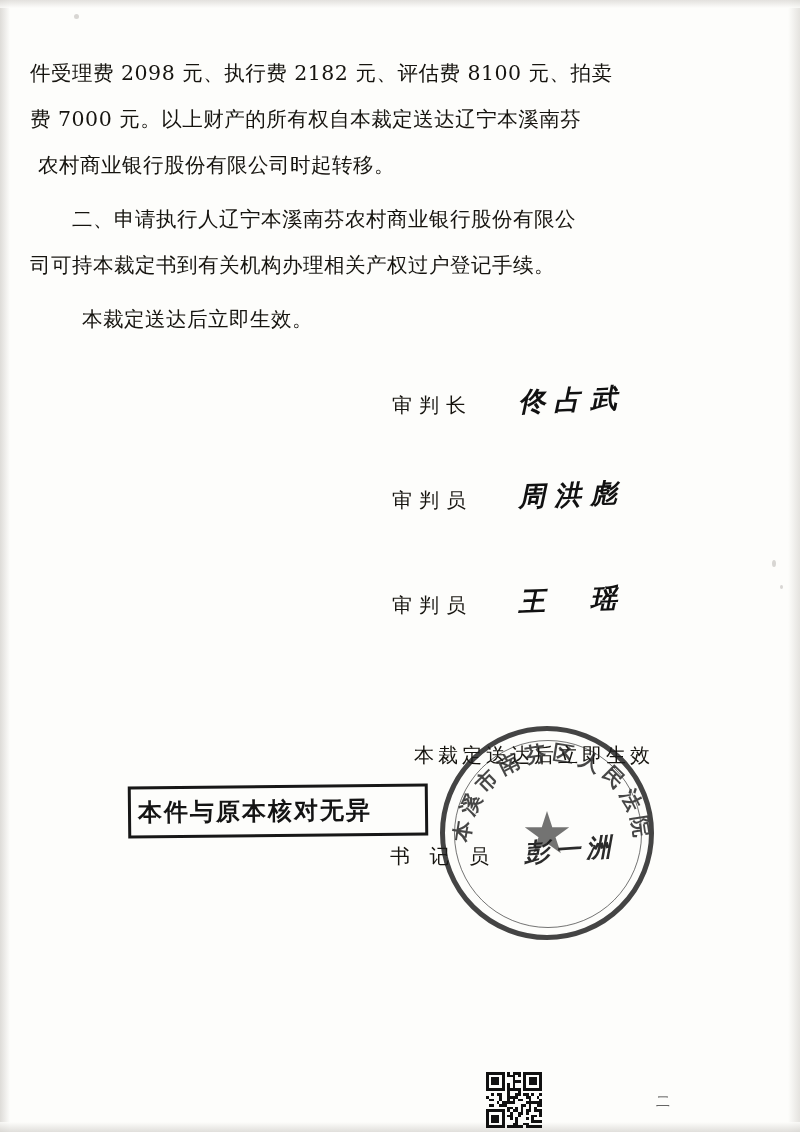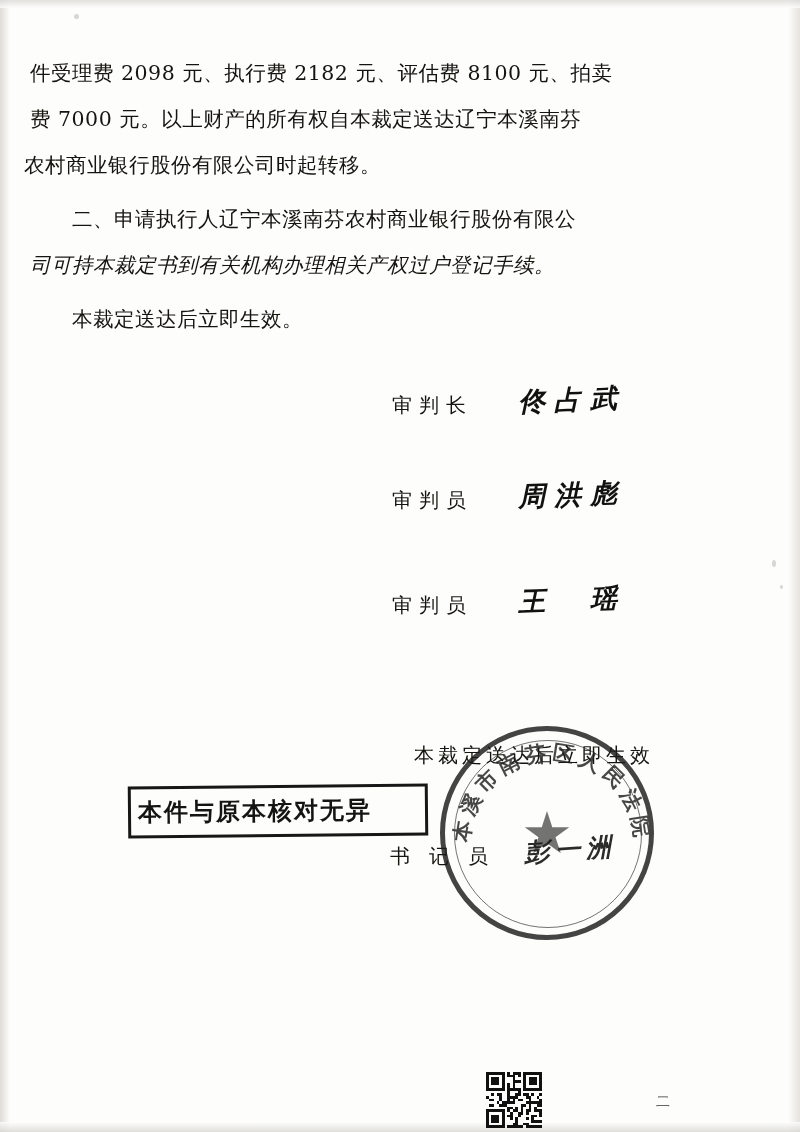--- a/index.html
+++ b/index.html
@@ -97,21 +97,21 @@
   .date-row {
     position: absolute;
     font-family: "DejaVu Serif", serif;
     font-size: 20px;
     color: #16140f;
     letter-spacing: 4px;
     white-space: pre;
   }
   .clerk-row {
     position: absolute;
-    font-family: Liberation Serif, serif;
+    font-family: Liberation Sans, sans-serif;
     font-size: 20px;
     color: #16140f;
     letter-spacing: 7px;
     white-space: pre;
   }
   .clerk-name {
     position: absolute;
     font-family: "DejaVu Serif", serif;
     font-size: 25px;
     font-weight: bold;
@@ -235,26 +235,26 @@
   <div class="scan-edge-bottom"></div>
 
   <div class="speck" style="left:74px;top:14px;width:5px;height:5px;"></div>
   <div class="speck" style="left:772px;top:560px;width:4px;height:7px;"></div>
   <div class="speck" style="left:780px;top:585px;width:3px;height:4px;"></div>
 
   <div class="doc-body">
 
     <div class="para line" style="left:30px;top:50px;">件受理费 2098 元、执行费 2182 元、评估费 8100 元、拍卖</div>
     <div class="para line" style="left:30px;top:96px;">费 7000 元。以上财产的所有权自本裁定送达辽宁本溪南芬</div>
-    <div class="para line" style="left:24px;top:142px;">农村商业银行股份有限公司时起转移。</div>
+    <div class="para line" style="left:38px;top:142px;">农村商业银行股份有限公司时起转移。</div>
 
     <div class="para line" style="left:72px;top:196px;">二、申请执行人辽宁本溪南芬农村商业银行股份有限公</div>
-    <div class="para line" style="left:30px;top:242px;font-style:italic;">司可持本裁定书到有关机构办理相关产权过户登记手续。</div>
-
-    <div class="para line" style="left:72px;top:296px;">本裁定送达后立即生效。</div>
+    <div class="para line" style="left:30px;top:242px;">司可持本裁定书到有关机构办理相关产权过户登记手续。</div>
+
+    <div class="para line" style="left:82px;top:296px;">本裁定送达后立即生效。</div>
 
     <div class="sig-row" style="left:392px;top:392px;">审判长</div>
     <div class="sig-name" style="left:518px;top:382px;">佟占武</div>
 
     <div class="sig-row" style="left:392px;top:487px;">审判员</div>
     <div class="sig-name" style="left:518px;top:477px;">周洪彪</div>
 
     <div class="sig-row" style="left:392px;top:592px;">审判员</div>
     <div class="sig-name" style="left:518px;top:582px;">王　瑶</div>
 

